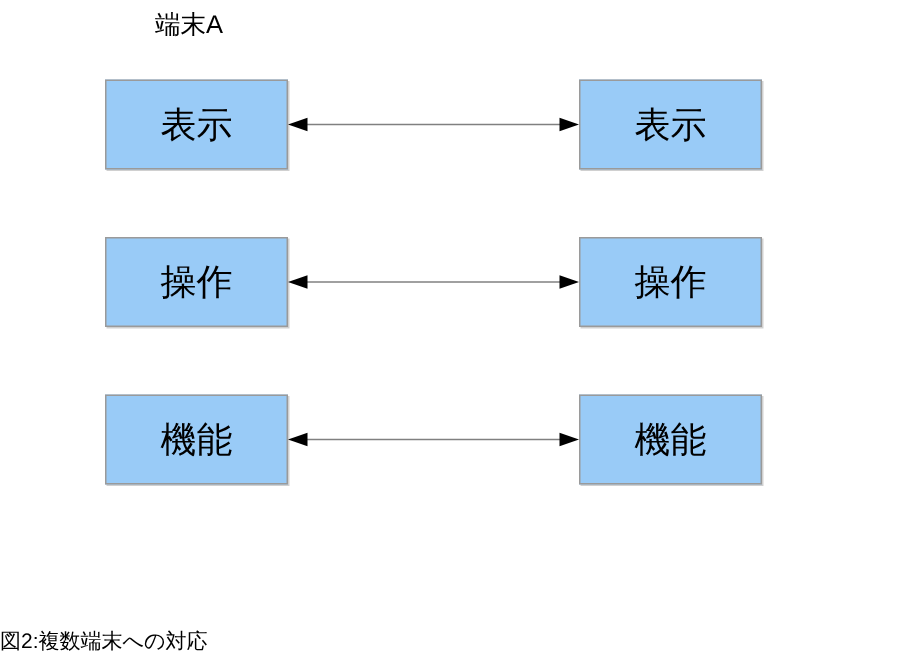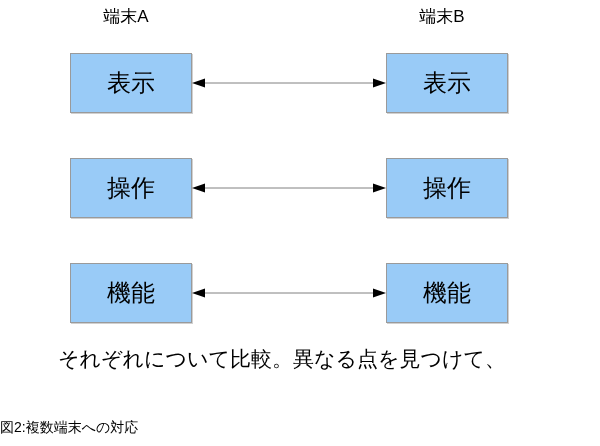--- a/index.html
+++ b/index.html
@@ -73,21 +73,20 @@
     font-size: 14px;
     color: #000000;
   }
 </style>
 </head>
 <body>
 
 <div class="canvas">
 
   <div class="col-header left">端末A</div>
-  <div class="col-header right">端末B</div>
 
   <div class="node-box col-a row-1">
     <span>表示</span>
   </div>
   <svg class="arrow row-1" viewBox="0 0 194 16" xmlns="http://www.w3.org/2000/svg">
     <line x1="10" y1="8" x2="184" y2="8" stroke="#808080" stroke-width="1"></line>
     <polygon points="0,8 13,3.5 13,12.5" fill="#000000"></polygon>
     <polygon points="194,8 181,3.5 181,12.5" fill="#000000"></polygon>
   </svg>
   <div class="node-box col-b row-1">
@@ -112,18 +111,17 @@
   <svg class="arrow row-3" viewBox="0 0 194 16" xmlns="http://www.w3.org/2000/svg">
     <line x1="10" y1="8" x2="184" y2="8" stroke="#808080" stroke-width="1"></line>
     <polygon points="0,8 13,3.5 13,12.5" fill="#000000"></polygon>
     <polygon points="194,8 181,3.5 181,12.5" fill="#000000"></polygon>
   </svg>
   <div class="node-box col-b row-3">
     <span>機能</span>
   </div>
 
   <div class="description">
-    <div>それぞれについて比較。異なる点を見つけて、</div>
   </div>
 
   <div class="caption">図2:複数端末への対応</div>
 
 </div>
 
 </body></html>

